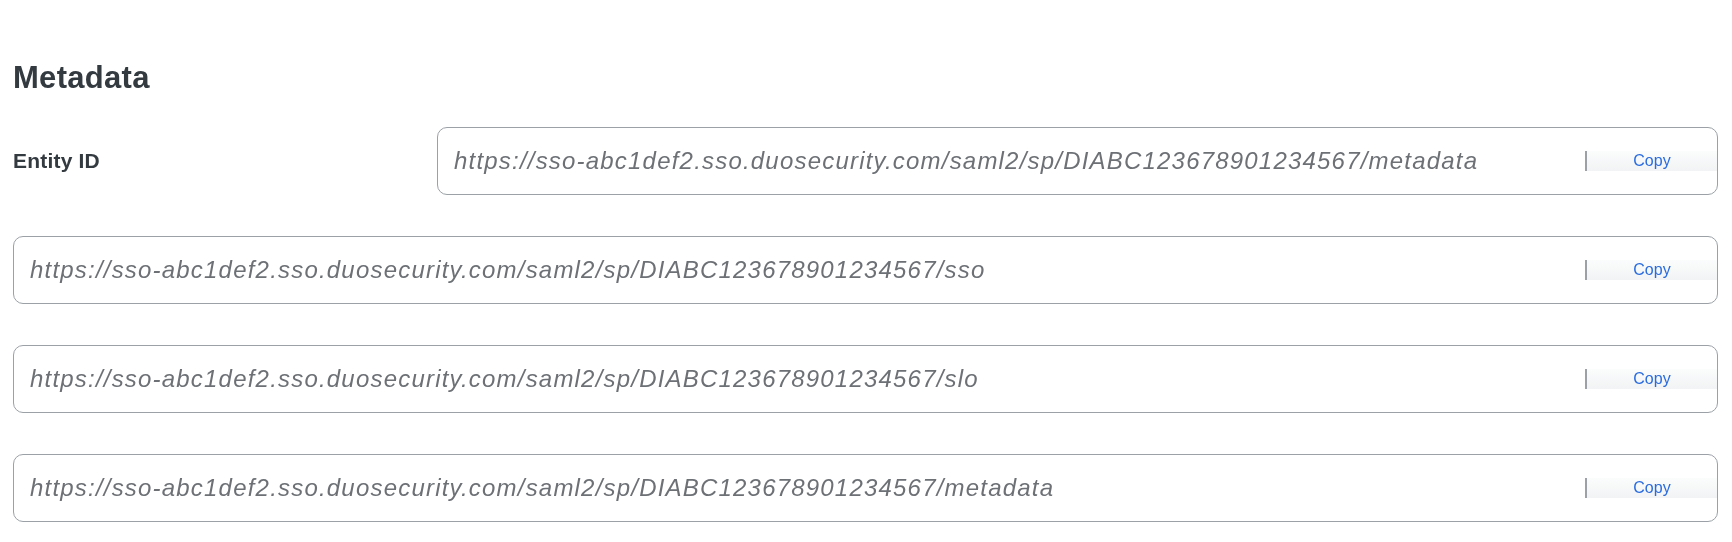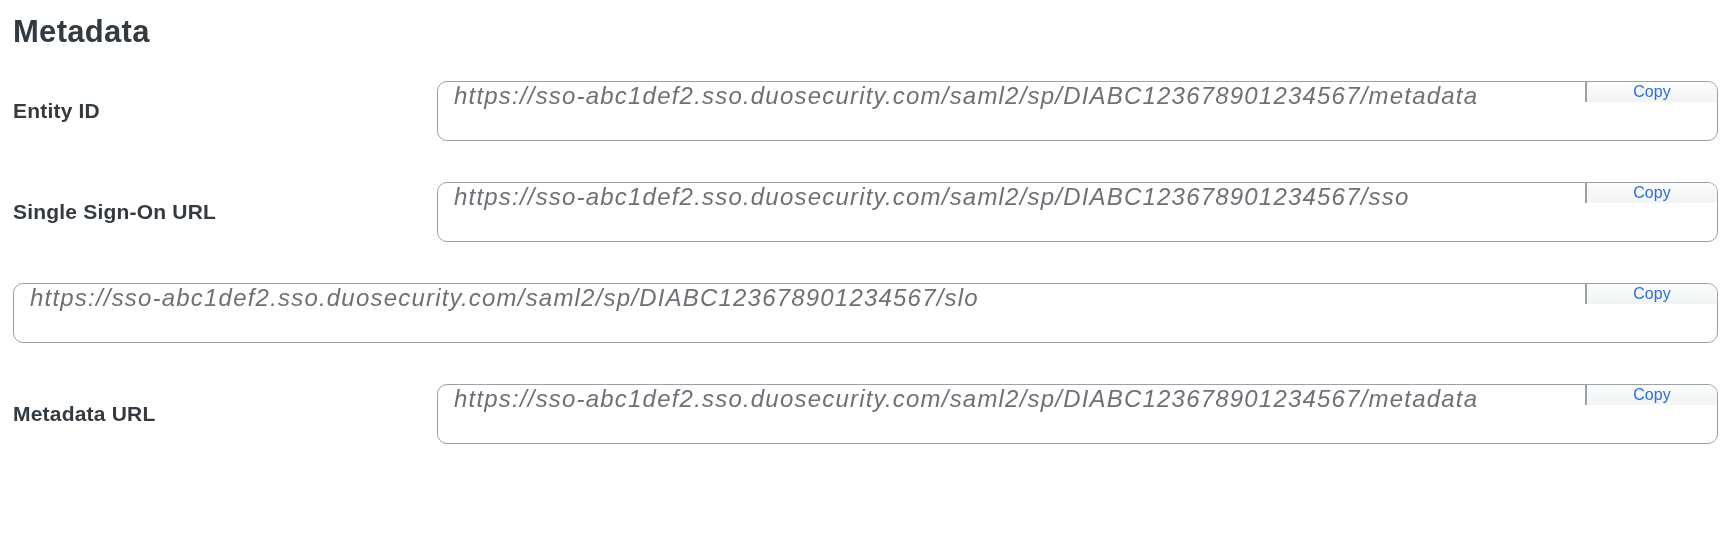--- a/index.html
+++ b/index.html
@@ -9,20 +9,21 @@
     font-family: "Liberation Sans", sans-serif;
   }
   body {
     width: 1732px;
     height: 542px;
     overflow: hidden;
   }
   .wrap {
     box-sizing: border-box;
     padding: 10px 14px 0 13px;
+    margin-top: 46px;
   }
   .page-title {
     margin: 4px 0 0 0;
     font-size: 31px;
     line-height: 1.15;
     font-weight: 700;
     color: #333a40;
     letter-spacing: 0.3px;
   }
   .rows {
@@ -39,24 +40,24 @@
     width: 424px;
     flex: 0 0 424px;
     font-size: 21px;
     font-weight: 700;
     color: #333a40;
     letter-spacing: 0.2px;
   }
   .input-group {
     flex: 1 1 auto;
     min-width: 0;
-    height: 60px;
+    height: 68px;
     box-sizing: border-box;
     display: flex;
-    align-items: flex-start;
+    align-items: center;
     border: 1.5px solid #9ba1a6;
     border-radius: 10px;
     overflow: hidden;
     background: #ffffff;
   }
   .url-input {
     flex: 1 1 auto;
     min-width: 0;
     border: none;
     outline: none;
@@ -95,36 +96,34 @@
 
     <div class="row">
       <div class="row-label">Entity ID</div>
       <div class="input-group">
         <input class="url-input" type="text" readonly="" value="https://sso-abc1def2.sso.duosecurity.com/saml2/sp/DIABC123678901234567/metadata" style="">
         <button class="copy-btn" type="button">Copy</button>
       </div>
     </div>
 
     <div class="row">
-      <div class="row-label">Single Sign-On URL</div>
       <div class="input-group">
         <input class="url-input" type="text" readonly="" value="https://sso-abc1def2.sso.duosecurity.com/saml2/sp/DIABC123678901234567/sso" style="">
         <button class="copy-btn" type="button">Copy</button>
       </div>
     </div>
 
     <div class="row">
       <div class="input-group">
         <input class="url-input" type="text" readonly="" value="https://sso-abc1def2.sso.duosecurity.com/saml2/sp/DIABC123678901234567/slo" style="">
         <button class="copy-btn" type="button">Copy</button>
       </div>
     </div>
 
     <div class="row">
-      <div class="row-label">Metadata URL</div>
       <div class="input-group">
         <input class="url-input" type="text" readonly="" value="https://sso-abc1def2.sso.duosecurity.com/saml2/sp/DIABC123678901234567/metadata" style="">
         <button class="copy-btn" type="button">Copy</button>
       </div>
     </div>
 
   </div>
 </div>
 
 </body></html>

